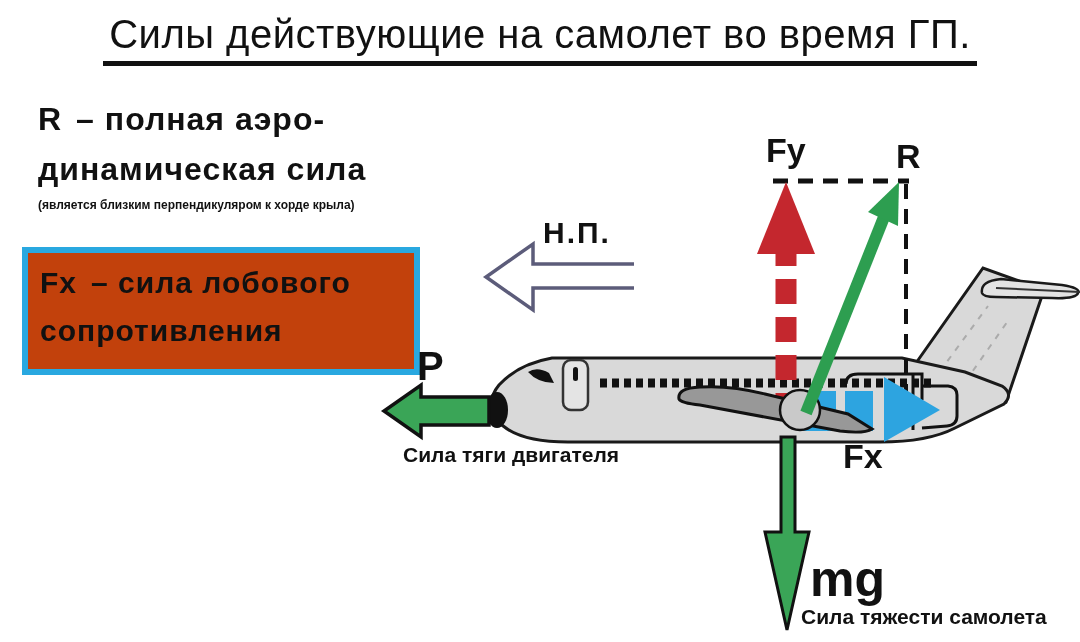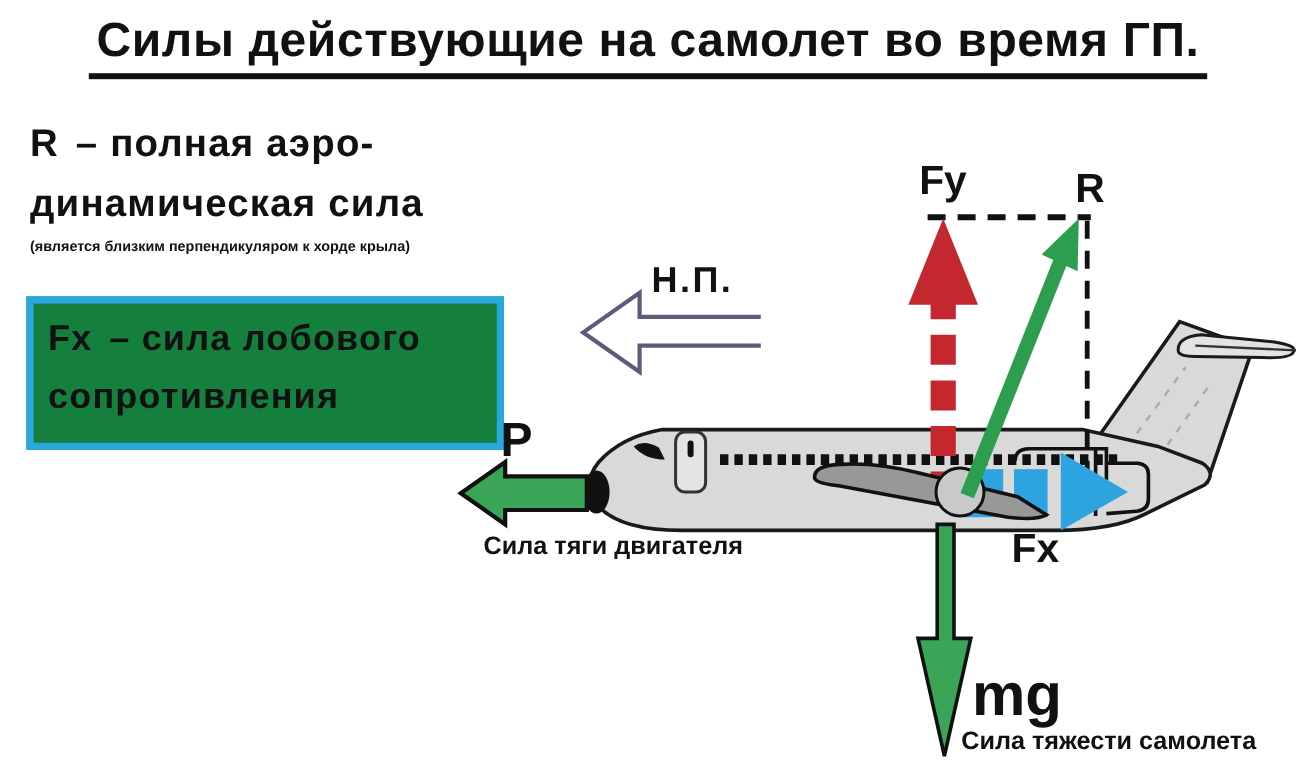--- a/index.html
+++ b/index.html
@@ -4,29 +4,29 @@
 <style>
   html,body{margin:0;padding:0;background:#ffffff;}
   .canvas{
     position:relative;width:1080px;height:642px;background:#ffffff;overflow:hidden;
     font-family:"Liberation Sans",sans-serif;color:#111;
   }
   .title{
     position:absolute;top:12px;left:0;width:100%;text-align:center;
   }
   .title span{
-    display:inline-block;font-size:40px;font-weight:bold;letter-spacing:.5px;
+    display:inline-block;font-size:40px;font-weight:normal;letter-spacing:.5px;
     border-bottom:5px solid #111;padding:0 6px 4px 6px;
   }
   .legend-block{position:absolute;}
   .big-line{font-size:32px;font-weight:bold;letter-spacing:1px;line-height:1.55;white-space:pre;}
   .sym{margin-right:14px;}
   .note{font-size:12px;font-weight:bold;white-space:pre;margin-top:4px;}
-  .r-block{left:25px;top:95px;width:460px;}
-  .box{box-sizing:border-box;padding:6px 12px;background:#15803d;}
+  .r-block{left:38px;top:95px;width:460px;}
+  .box{box-sizing:border-box;padding:6px 12px;background:#c2410c;}
   .fx-box{left:22px;top:247px;width:398px;height:128px;border:6px solid #29a8e0;}
   .fx-box .big-line{font-size:30px;line-height:1.6;}
   .fy-box{left:30px;top:404px;width:333px;height:172px;border:7px solid #e02626;}
   .fy-box .big-line{font-size:30px;line-height:1.5;}
   .formula{font-size:34px;font-weight:bold;text-align:center;margin-top:6px;letter-spacing:1px;}
   svg text{font-family:"Liberation Sans",sans-serif;font-weight:bold;fill:#111;}
   text.lbl-big{font-size:34px;}
   text.lbl-mid{font-size:21px;}
   text.lbl-mg{font-size:50px;}
   text.lbl-np{font-size:30px;letter-spacing:2px;}

